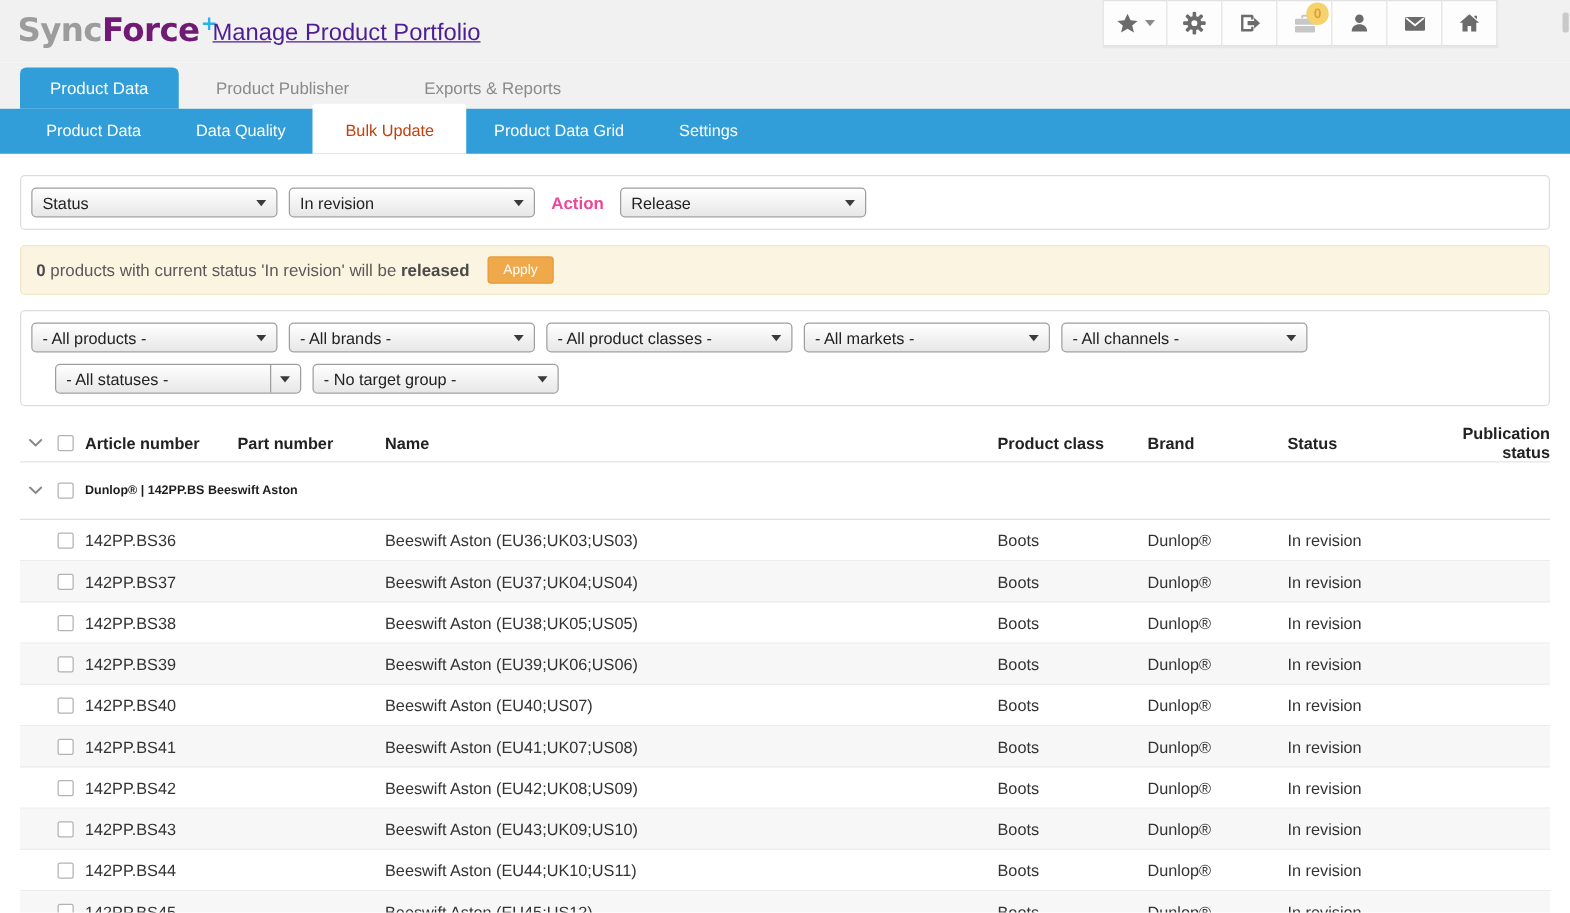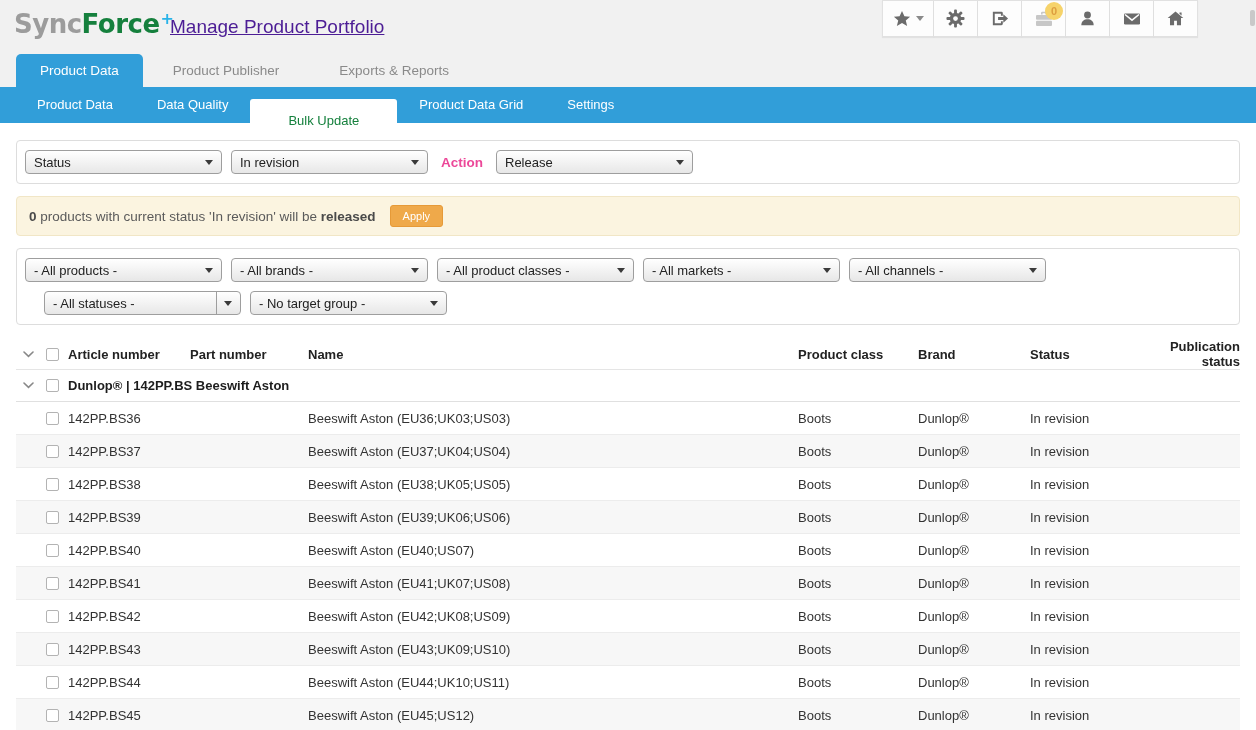--- a/index.html
+++ b/index.html
@@ -4,21 +4,21 @@
 <style>
   * { margin:0; padding:0; box-sizing:border-box; }
   html,body { width:1256px; height:730px; overflow:hidden; background:#fff;
     font-family:"Liberation Sans", sans-serif; color:#333; }
 
   
   .topband { position:relative; height:50px; background:#f1f1f1; }
   .logo { position:absolute; left:14px; top:9px; font-family:"DejaVu Sans",sans-serif;
     font-size:26px; font-weight:bold; letter-spacing:-0.5px; }
   .logo .sync  { color:#9c9c9c; }
-  .logo .force { color:#15803d; }
+  .logo .force { color:#701a75; }
   .logo .plus  { color:#29b3e8; font-size:16px; vertical-align:9px; margin-left:1px; }
   .app-title { position:absolute; left:170px; top:16px; font-size:19px; color:#4c1d95;text-decoration:underline; }
 
   
   .toolbar { position:absolute; top:0; right:58px; display:flex; }
   .tb-cell { width:44px; height:37px; background:#fdfdfd; border:1px solid #e1e1e1;
     border-left:none; display:flex; align-items:center; justify-content:center;
     position:relative; box-shadow:0 1px 1px rgba(0,0,0,.06); cursor:pointer; }
   .tb-cell:first-child { border-left:1px solid #e1e1e1; width:52px; }
   .tb-caret { width:0; height:0; border-left:4px solid transparent; border-right:4px solid transparent;
@@ -30,22 +30,22 @@
     background:#c9c9c9; border-radius:2px; }
 
   
   .tabsrow { height:37px; background:#f1f1f1; display:flex; align-items:flex-end; padding-left:16px; }
   .ptab { font-size:13.5px; color:#8a8a8a; line-height:33px; padding:0 30px; cursor:pointer; }
   .ptab.active { background:#319ed9; color:#fff; border-radius:5px 5px 0 0; padding:0 24px; }
 
   
   .bluebar { height:36px; background:#319ed9; display:flex; padding-left:15px; position:relative; }
   .ntab { font-size:13px; color:#fff; line-height:36px; padding:0 22px; cursor:pointer; }
-  .ntab.active { background:#fff; color:#15803d; border-radius:3px 3px 0 0;
-    position:relative; top:-4px; height:40px; line-height:44px; padding:0 38px;margin-top:16px; }
+  .ntab.active { background:#fff; color:#c2410c; border-radius:3px 3px 0 0;
+    position:relative; top:-4px; height:40px; line-height:44px; padding:0 26px; }
 
   
   .content { padding:17px 16px 0 16px; }
   .panel { border:1px solid #ddd; border-radius:4px; padding:9px 8px; margin-bottom:12px; }
   .hrow { display:flex; align-items:center; gap:9px; }
   .hrow + .hrow { margin-top:9px;padding-left:19px; }
 
   .select { width:197px; height:24px; border:1px solid #9e9e9e; border-radius:4px;
     background:linear-gradient(#fff,#e7e7e7); display:flex; align-items:center;
     padding:0 8px; font-size:13px; color:#222; cursor:pointer; }
@@ -62,22 +62,22 @@
     display:flex; align-items:center; }
   .notice b { color:#4a4a4a; }
   .apply-btn { margin-left:14px; background:#efa94a; border:1px solid #e69a38; border-radius:3px;
     color:#fff; font-size:11px; padding:4px 12px; cursor:pointer; font-family:inherit; }
 
   
   .grid { display:grid; grid-template-columns:24px 28px 122px 118px 490px 120px 112px 108px 1fr;
     align-items:center; }
   .thead { height:30px; font-size:13px; font-weight:bold; color:#222; }
   .thead .r { text-align:right; }
-  .grouprow { height:33px; border-top:1px solid #e5e5e5; border-bottom:1px solid #e0e0e0;
-    font-size:13px; font-weight:bold; color:#1d1d1d; }
+  .grouprow { height:47px; border-top:1px solid #e5e5e5; border-bottom:1px solid #e0e0e0;
+    font-size:10px; font-weight:bold; color:#1d1d1d; }
   .grouprow .glabel { grid-column:3 / -1; }
   .trow { height:33px; border-bottom:1px solid #ececec; font-size:13px; color:#333; }
   .tbody .trow:nth-child(even) { background:#f7f7f7; }
   .chev { display:flex; justify-content:center; cursor:pointer; }
   .cbx { width:13px; height:13px; border:1px solid #b3b3b3; border-radius:2px;
     background:#fff; margin-left:6px; cursor:pointer; display:inline-block; }
   .icon-svg { display:block; }
 </style>
 </head>
 <body>

